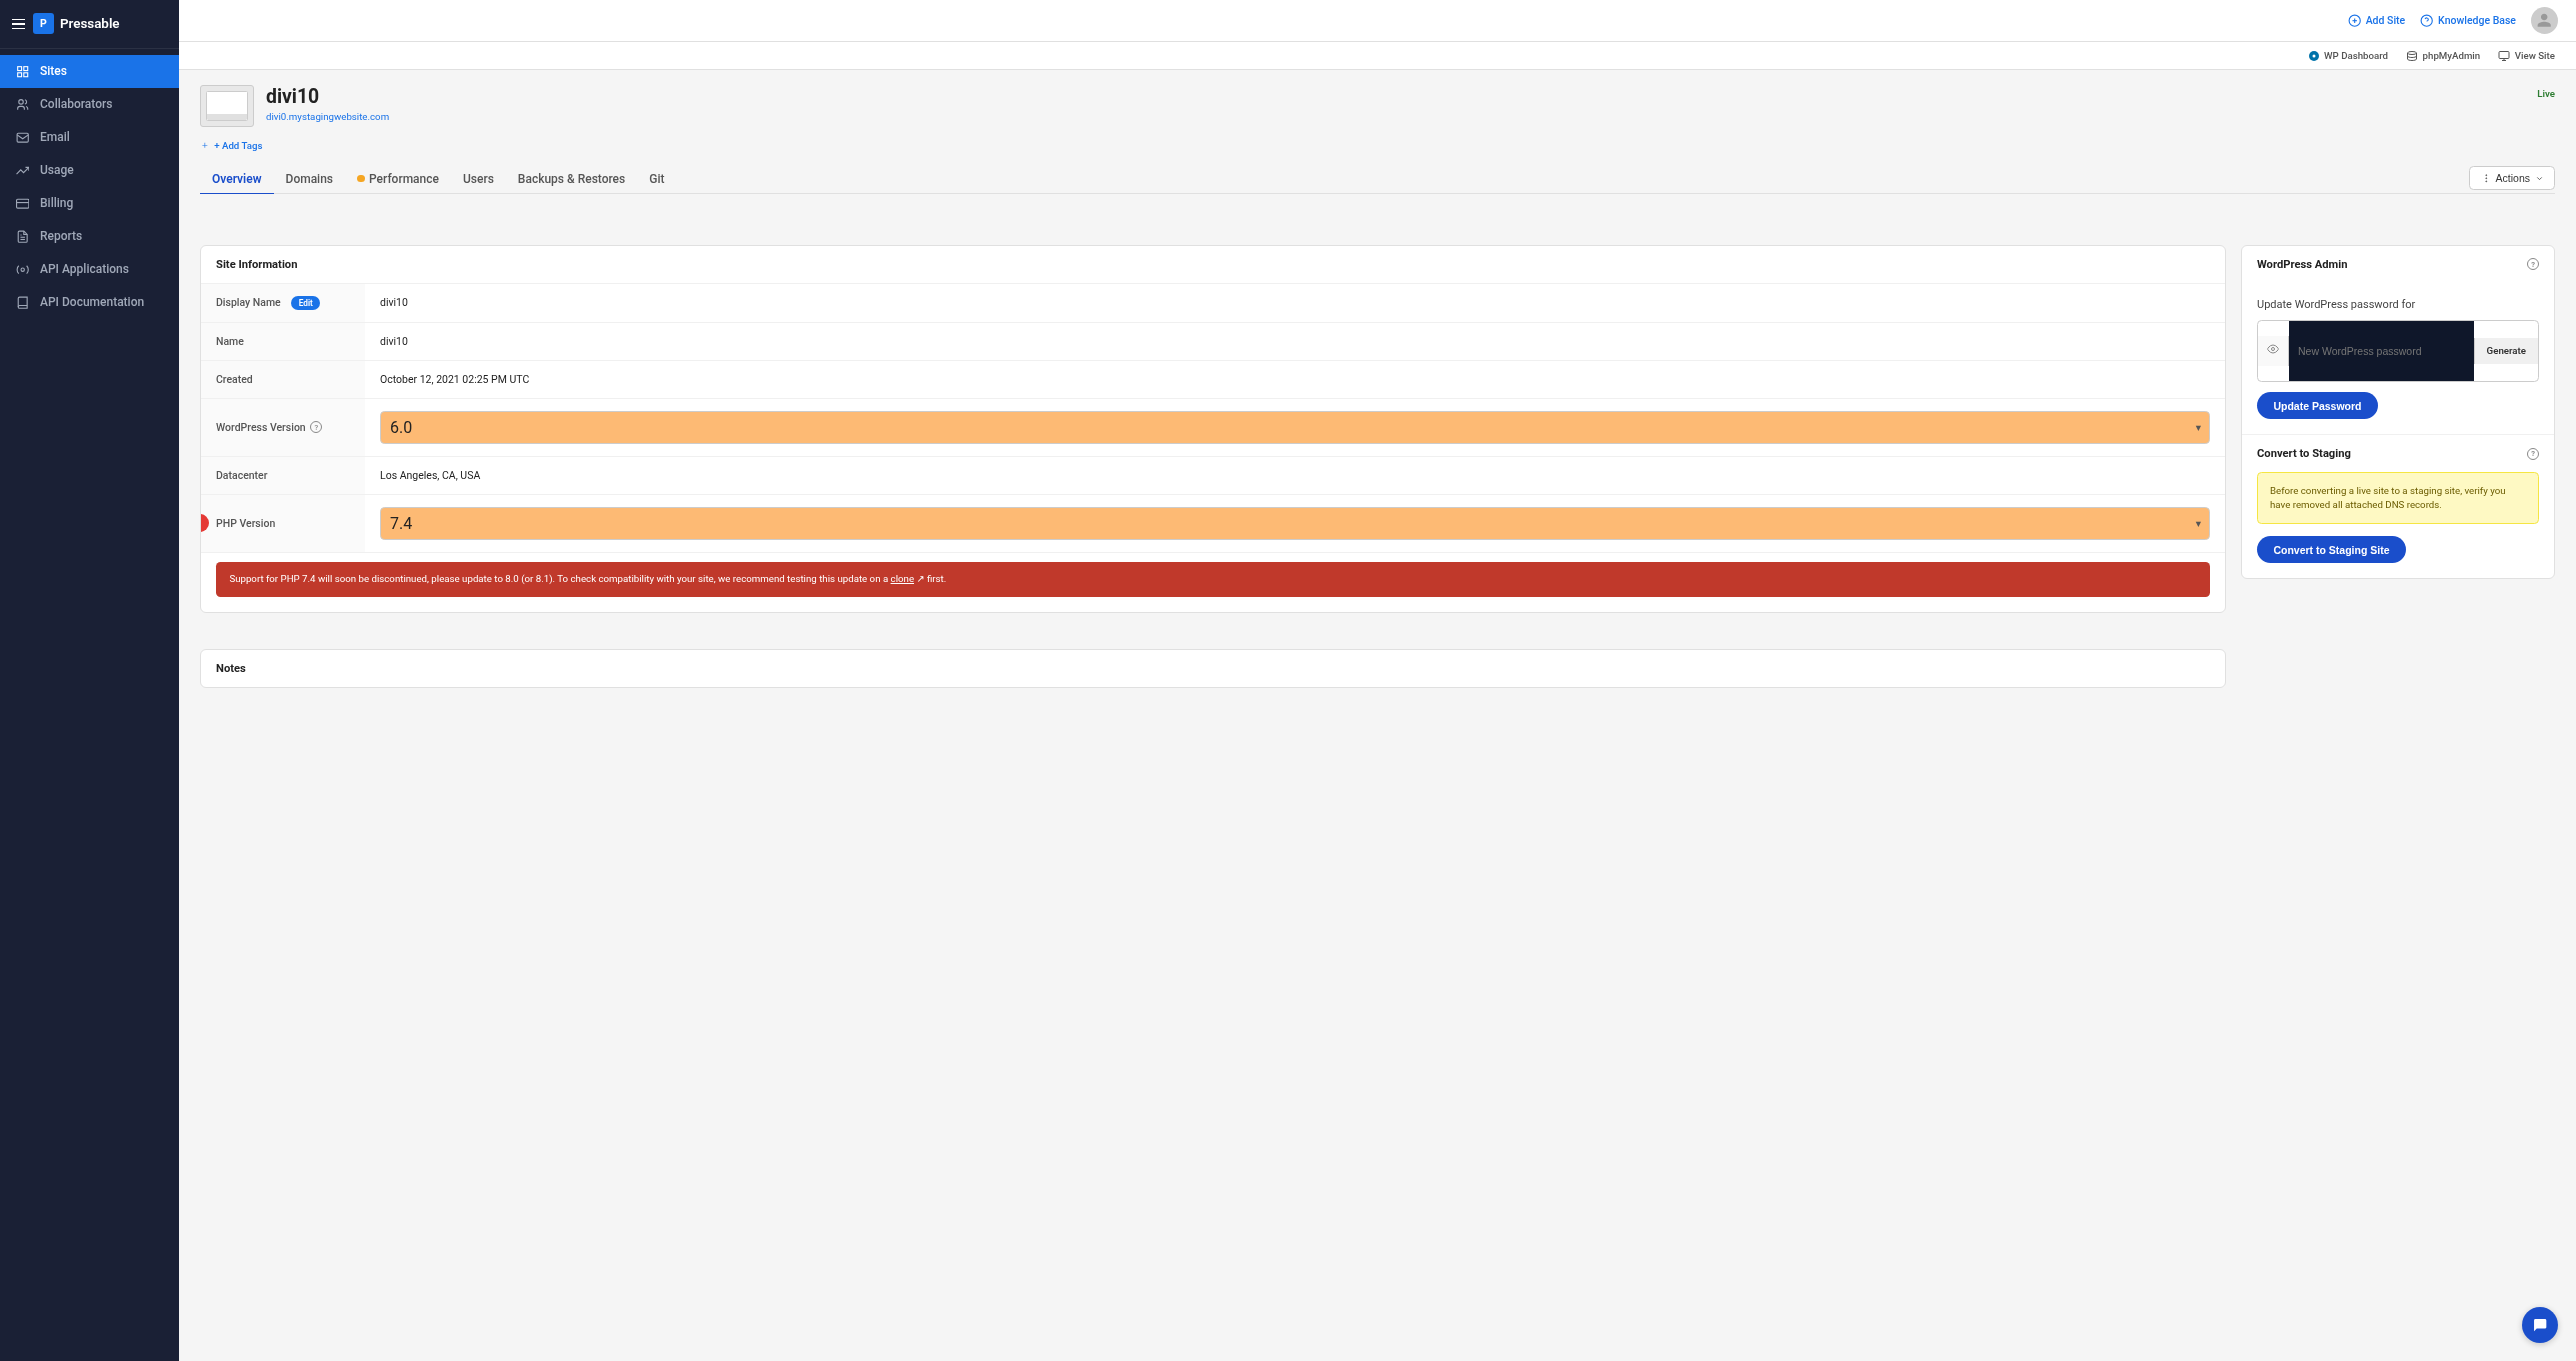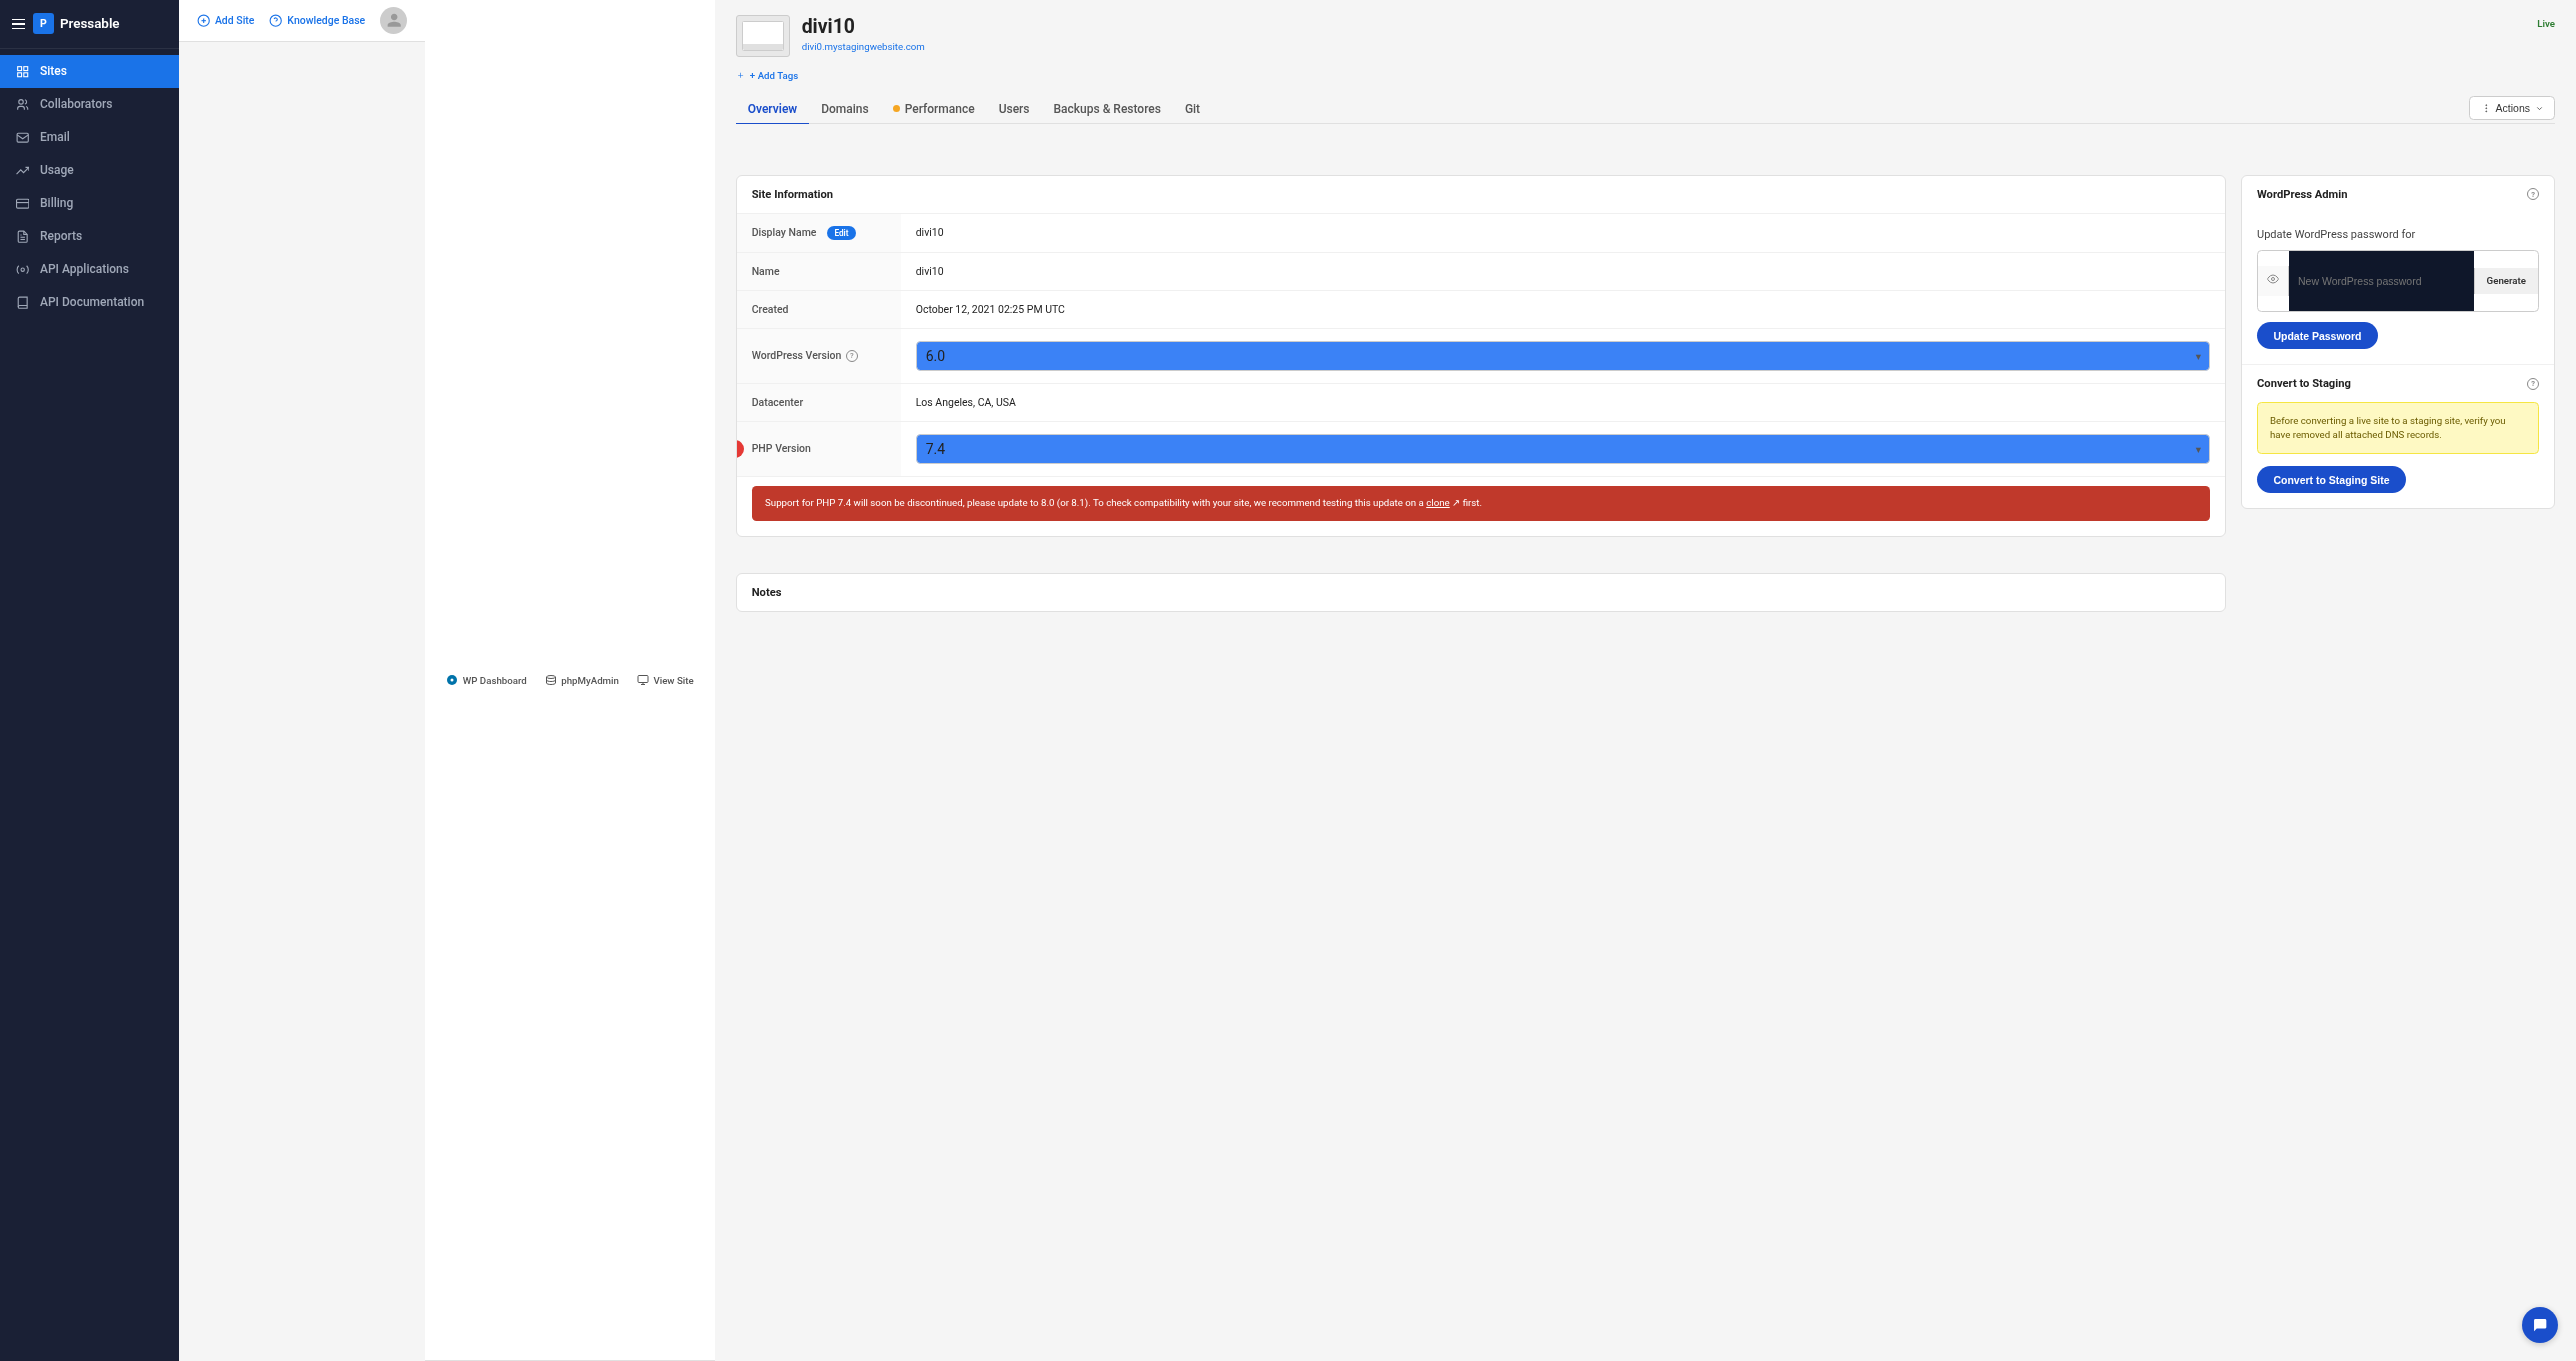--- a/index.html
+++ b/index.html
@@ -12,21 +12,21 @@
     .hamburger span { width: 13.4px; height: 1.5px; background: #fff; display: block; }
     .logo { display: flex; align-items: center; gap: 6px; }
     .logo-box { background: #1a73e8; width: 21px; height: 21px; border-radius: 3px; display: flex; align-items: center; justify-content: center; color: #fff; font-weight: bold; font-size: 10.5px; }
     .logo-text { color: #fff; font-size: 13.4px; font-weight: 600; }
     .sidebar-nav { padding: 6px 0; flex: 1; }
     .nav-item { display: flex; align-items: center; gap: 10px; padding: 9px 15px; cursor: pointer; color: #a0a8b8; font-size: 12px; font-weight: 500; transition: background 0.2s; }
     .nav-item.active { background: #1a73e8; color: #fff; }
     .nav-icon { width: 15px; height: 15px; display: flex; align-items: center; justify-content: center; flex-shrink: 0; }
 
     
-    .main-container { flex: 1; display: flex; flex-direction: row; overflow: hidden; }
+    .main-container { flex: 1; display: flex; flex-direction: column; overflow: hidden; }
 
     
     .topbar { background: #fff; border-bottom: 0.7px solid #e0e0e0; padding: 0 18px; height: 42px; display: flex; align-items: center; justify-content: flex-end; gap: 15px; flex-shrink: 0; }
     .topbar-action { display: flex; align-items: center; gap: 4.5px; color: #1a73e8; font-size: 10.5px; cursor: pointer; font-weight: 500; }
     .topbar-action svg { width: 13.4px; height: 13.4px; }
     .avatar { width: 27px; height: 27px; border-radius: 50%; background: #ccc; overflow: hidden; display: flex; align-items: center; justify-content: center; }
 
     
     .content { flex: 1; overflow-y: auto; padding: 15px 21px; }
 
@@ -67,21 +67,21 @@
     
     .info-row { display: flex; border-bottom: 0.7px solid #f0f0f0; }
     .info-row:last-child { border-bottom: none; }
     .info-label { width: 164px; padding: 12px 15px; color: #555; font-size: 10.5px; font-weight: 500; flex-shrink: 0; display: flex; align-items: center; gap: 4.5px; background: #fafafa; }
     .info-value { flex: 1; padding: 12px 15px; color: #222; font-size: 10.5px; display: flex; align-items: center; }
     .edit-badge { background: #1a73e8; color: #fff; font-size: 8.2px; font-weight: 600; padding: 2.2px 7.5px; border-radius: 9px; margin-left: 6px; cursor: pointer; }
     .help-icon { width: 12px; height: 12px; border-radius: 50%; border: 1.1px solid #888; display: inline-flex; align-items: center; justify-content: center; font-size: 7.5px; color: #888; cursor: pointer; flex-shrink: 0; }
 
     
     .select-wrap { position: relative; width: 100%; }
-    .fake-select { border: 0.7px solid #ccc; border-radius: 4.5px; padding: 6px 27px 6px 9px; background: #3b82f6; font-size: 14px; color: #222; cursor: pointer; appearance: none; display: flex; align-items: center; justify-content: space-between; width: 100%; }
+    .fake-select { border: 0.7px solid #ccc; border-radius: 4.5px; padding: 6px 27px 6px 9px; background: #fdba74; font-size: 16px; color: #222; cursor: pointer; appearance: none; display: flex; align-items: center; justify-content: space-between; width: 100%; }
     .select-arrow { position: absolute; right: 9px; top: 50%; transform: translateY(-50%); color: #555; pointer-events: none; }
 
     
     .warning-banner { background: #c0392b; color: #fff; border-radius: 4.5px; padding: 10.5px 13.4px; margin: 9px 15px 15px; font-size: 9.7px; line-height: 1.5; }
     .warning-banner a { color: #fff; text-decoration: underline; }
 
     
     .notes-header { padding: 12px 15px; font-size: 11.2px; font-weight: 700; color: #222; }
 
     

